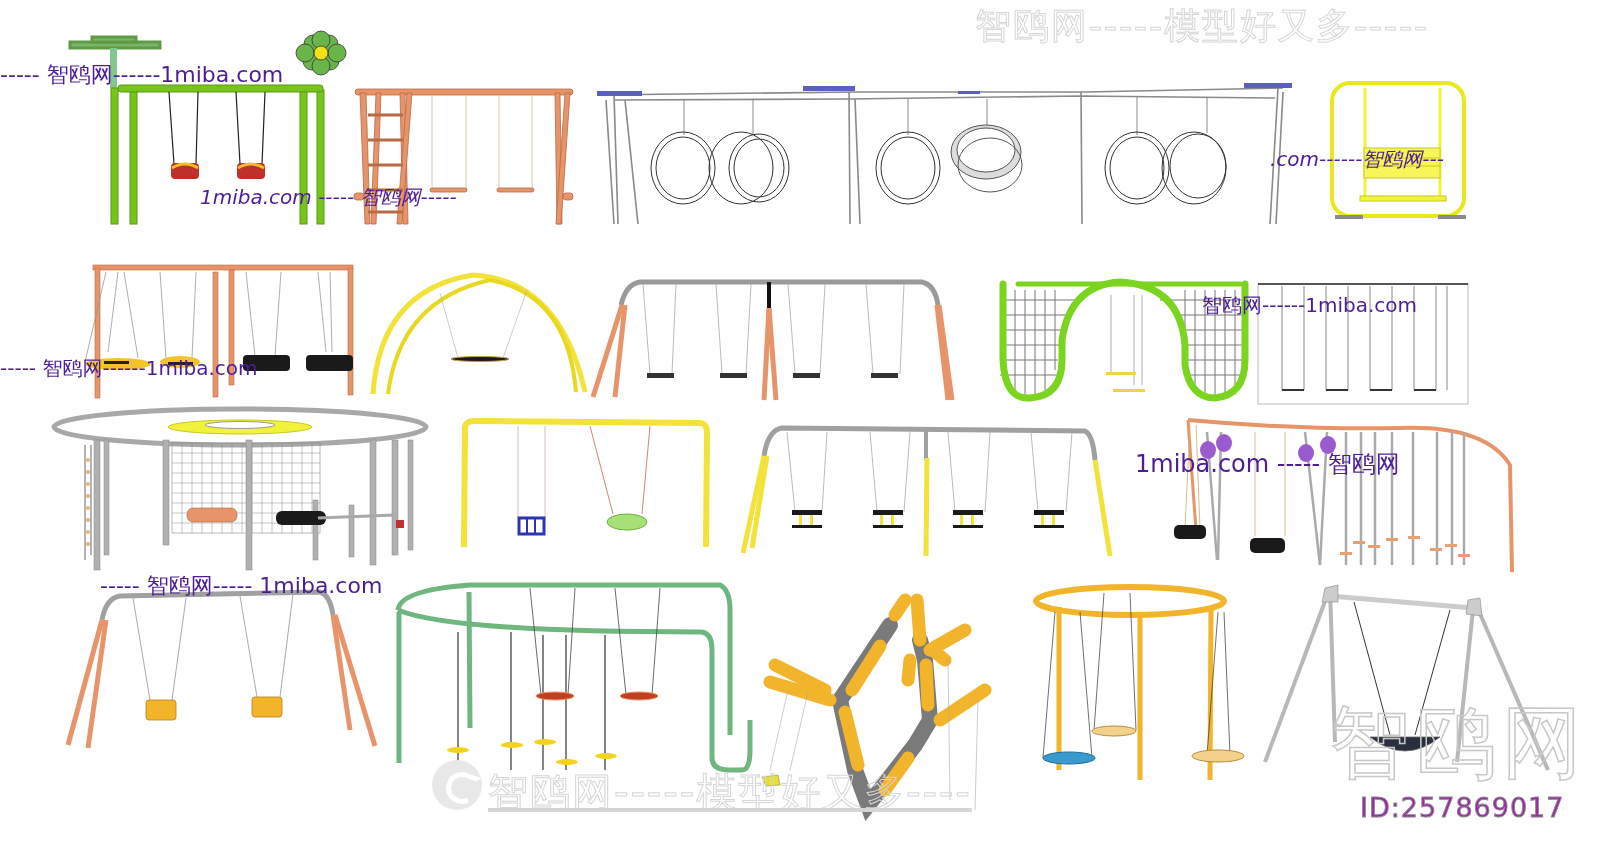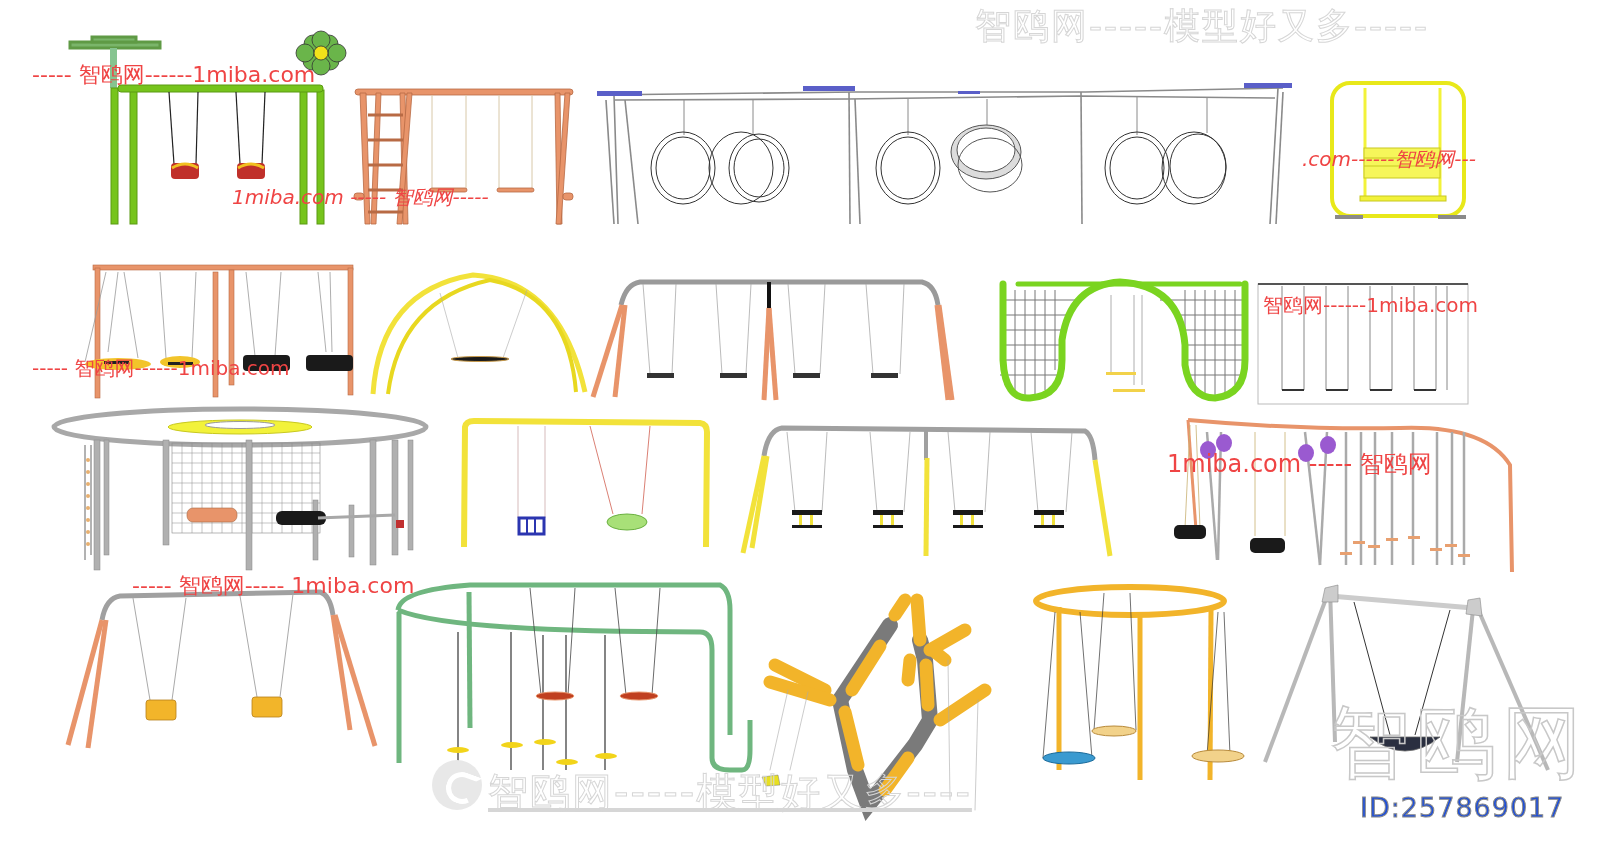--- a/index.html
+++ b/index.html
@@ -1,23 +1,23 @@
 <!DOCTYPE html>
 <html><head>
 <meta charset="utf-8">
 <style>
   html,body{margin:0;padding:0;background:#ffffff;}
   body{width:1600px;height:864px;position:relative;overflow:hidden;font-family:"DejaVu Sans",sans-serif;}
   #scene{position:absolute;left:0;top:0;width:1600px;height:712px;}
   .wm{position:absolute;color:transparent;-webkit-text-stroke:1px #d6d6d6;font-family:"DejaVu Sans",sans-serif;white-space:nowrap;pointer-events:none;}
-  .wm-small{position:absolute;color:#ef4444;font-family:"DejaVu Sans",sans-serif;white-space:nowrap;pointer-events:none;margin-left:32px;}
+  .wm-small{position:absolute;color:#4c1d95;font-family:"DejaVu Sans",sans-serif;white-space:nowrap;pointer-events:none;}
   .wm-top{left:975px;top:2px;font-size:36px;letter-spacing:2px;}
   .wm-bottom{left:488px;top:765px;font-size:40px;letter-spacing:2px;text-decoration:underline;}
   .wm-big{left:1330px;top:690px;font-size:80px;letter-spacing:6px;-webkit-text-stroke:1.5px #c8c8c8;}
-  .wm-id{position:absolute;left:1360px;top:792px;font-size:27px;color:#1d4ed8;-webkit-text-stroke:1px #8a8a8a;font-family:"DejaVu Sans",sans-serif;letter-spacing:1px;}
+  .wm-id{position:absolute;left:1360px;top:792px;font-size:27px;color:#a21caf;-webkit-text-stroke:1px #8a8a8a;font-family:"DejaVu Sans",sans-serif;letter-spacing:1px;}
   .logo-circle{position:absolute;left:432px;top:760px;width:50px;height:50px;border-radius:50%;background:#e8e8e8;}
   .logo-circle::after{content:"";position:absolute;left:14px;top:12px;width:22px;height:22px;border:5px solid #fff;border-radius:50% 0 50% 50%;transform:rotate(20deg);border-color:#fff transparent #fff #fff;}
 </style>
 </head>
 <body>
 
 <div id="scene">
 
 <svg width="1600" height="864" viewBox="0 0 1600 864" xmlns="http://www.w3.org/2000/svg" style="position:absolute;left:0;top:0;">
 
@@ -523,19 +523,19 @@
 </svg>
 
 <div class="wm wm-top">智鸥网-----模型好又多-----</div>
 <div class="logo-circle"></div>
 <div class="wm wm-bottom">智鸥网-----模型好又多----</div>
 <div class="wm wm-big">智鸥网</div>
 <div class="wm-id">ID:257869017</div>
 
 <div class="wm-small" style="left:0;top:60px;font-size:22px;">----- 智鸥网------1miba.com</div>
 <div class="wm-small" style="left:200px;top:184px;font-size:20px;font-style:italic;">1miba.com ----- 智鸥网-----</div>
-<div class="wm-small" style="left:1231px;top:292px;font-size:20px;">智鸥网------1miba.com</div>
+<div class="wm-small" style="left:1202px;top:292px;font-size:20px;">智鸥网------1miba.com</div>
 <div class="wm-small" style="left:0;top:355px;font-size:20px;">----- 智鸥网------1miba.com</div>
 <div class="wm-small" style="left:1135px;top:448px;font-size:24px;">1miba.com ----- 智鸥网</div>
 <div class="wm-small" style="left:100px;top:571px;font-size:22px;">----- 智鸥网----- 1miba.com</div>
 <div class="wm-small" style="left:1270px;top:146px;font-size:20px;font-style:italic;">.com------智鸥网---</div>
 
 </div>
 
 </body></html>

